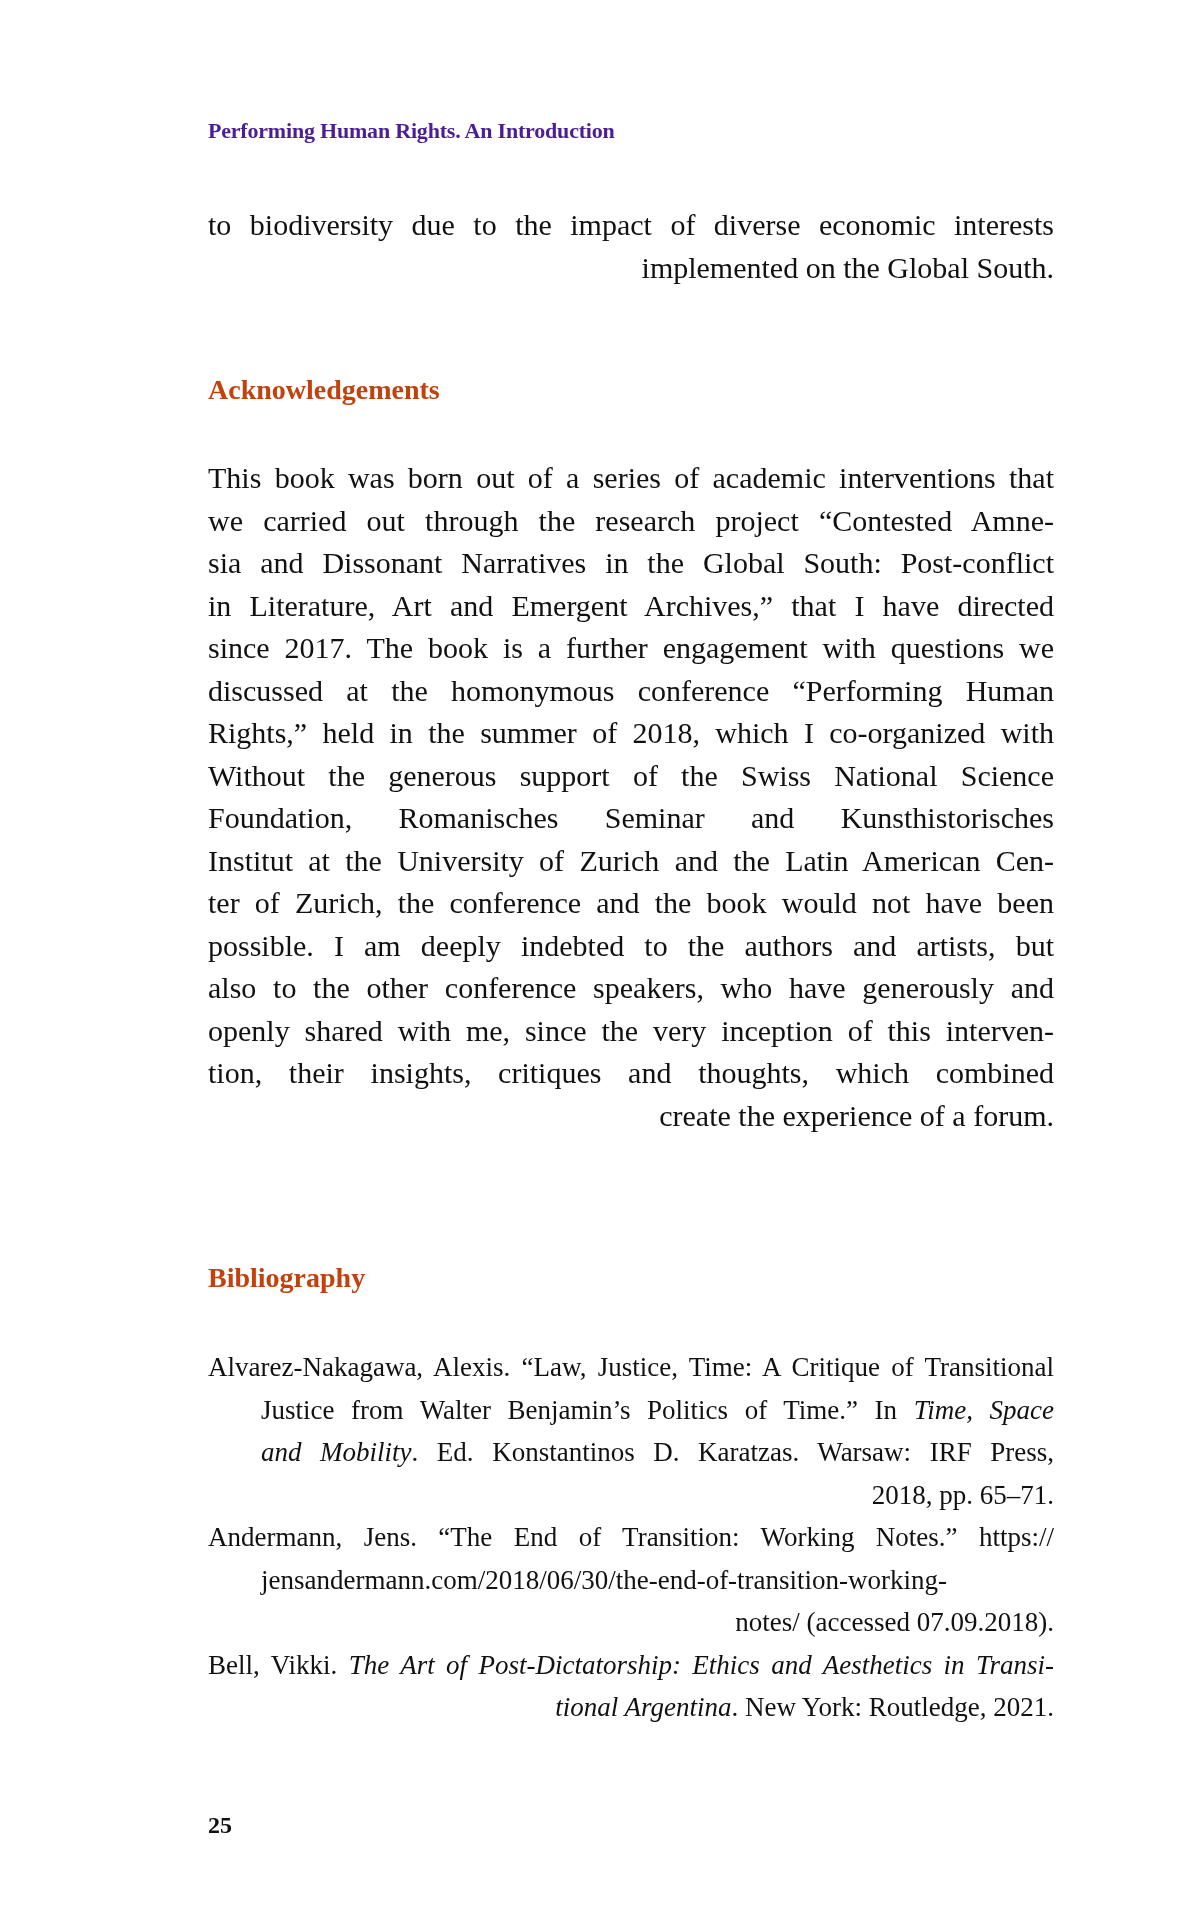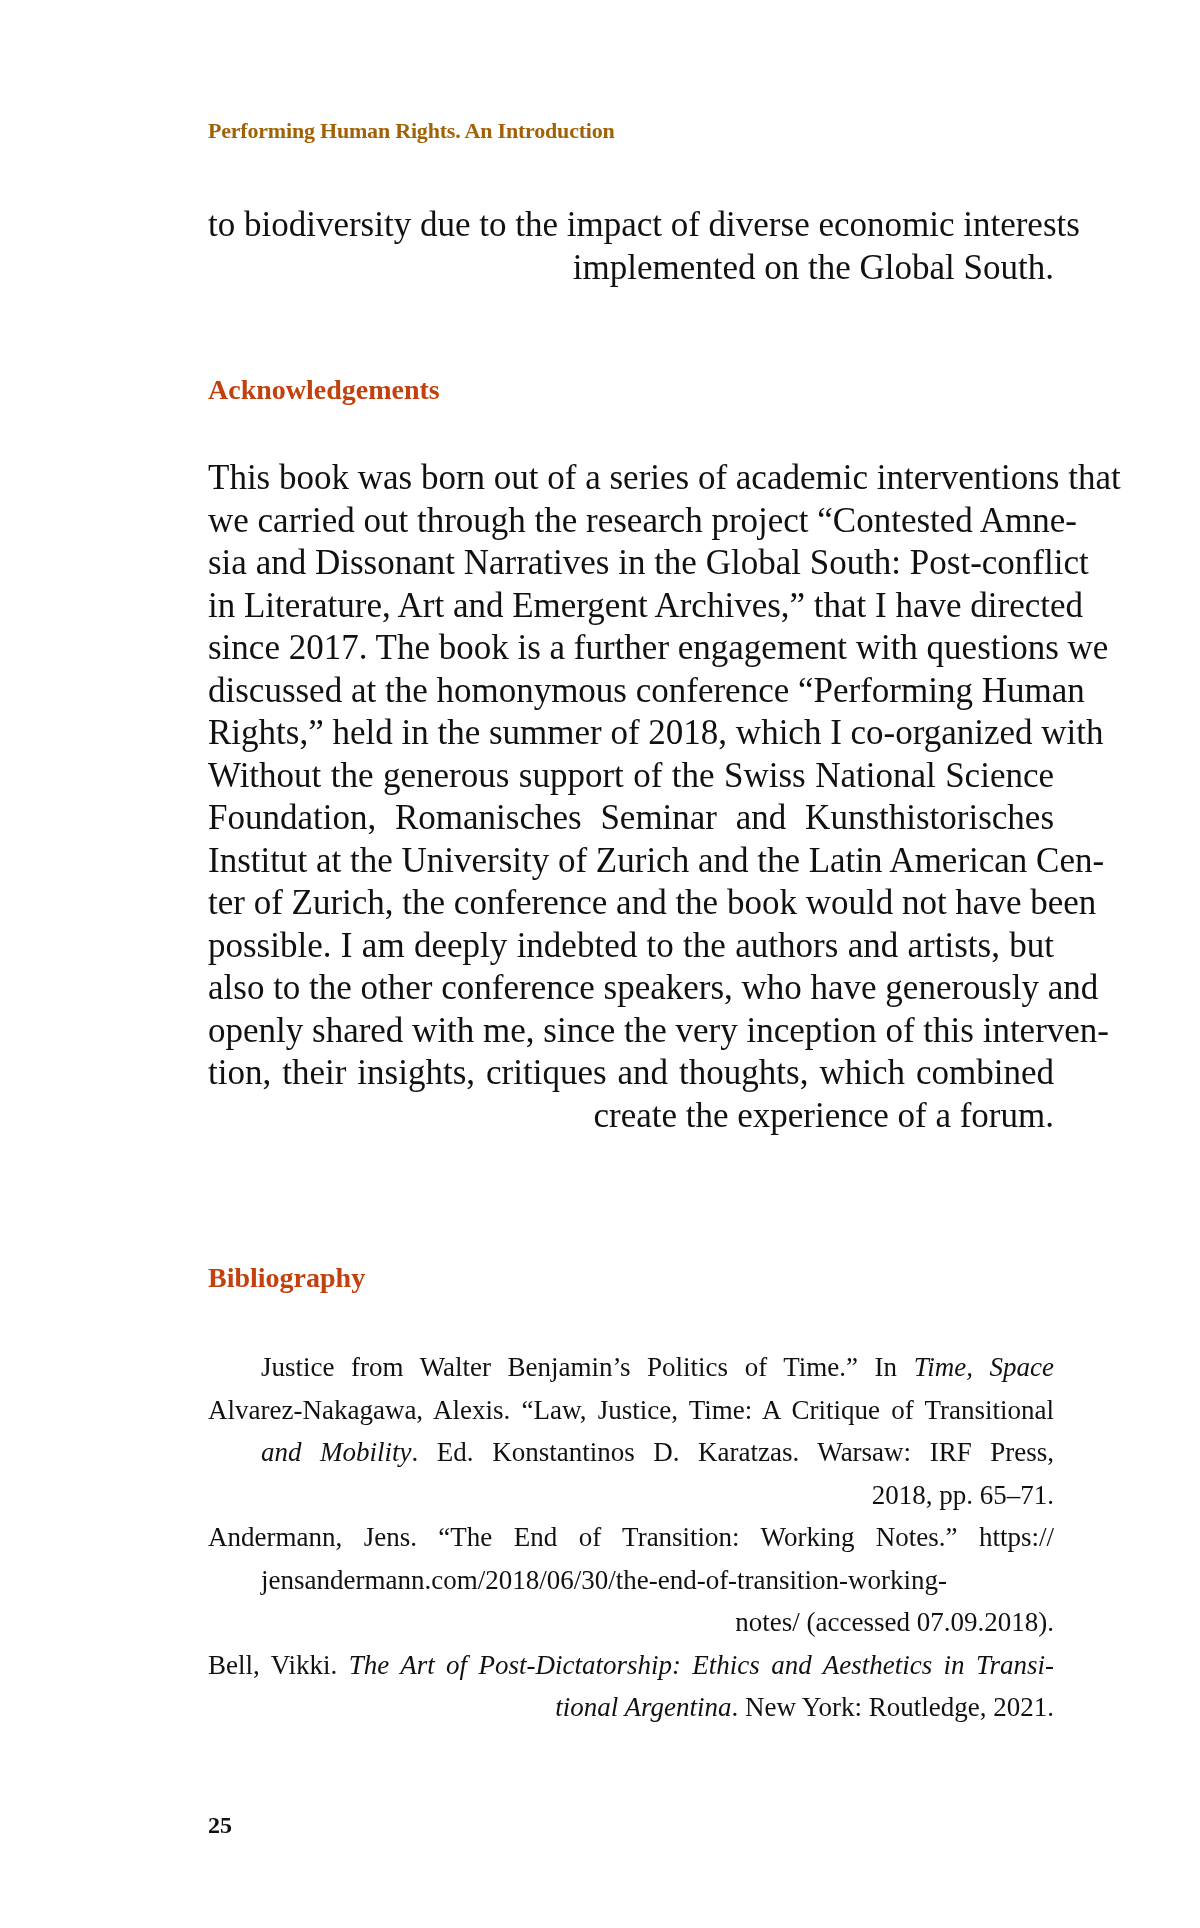--- a/index.html
+++ b/index.html
@@ -22,29 +22,29 @@
       height: 1928px;
     }
     .running-header {
       position: absolute;
       left: 208px;
       top: 118px;
       font-family: "Liberation Serif", serif;
       font-weight: bold;
       font-size: 22px;
       letter-spacing: -0.2px;
-      color: #a16207;
+      color: #4c1d95;
       text-align: center;
     }
     .text-block {
       position: absolute;
       left: 208px;
       width: 846px;
       font-family: "Liberation Serif", serif;
-      font-size: 35px;
+      font-size: 30px;
       line-height: 42.5px;
       text-align: justify;
       color: #111;
     }
     .continuation {
       top: 204px;
     }
     .section-heading {
       position: absolute;
       left: 208px;
@@ -127,22 +127,22 @@
       <span class="justify-line">also to the other conference speakers, who have generously and</span>
       <span class="justify-line">openly shared with me, since the very inception of this interven-</span>
       <span class="justify-line">tion, their insights, critiques and thoughts, which combined</span>
       <span class="last-line">create the experience of a forum.</span>
     </div>
 
   <div class="section-heading bib-heading">Bibliography</div>
 
   <ul class="bib-list" id="bib-list">
       <li class="bib-entry" style="padding-left: 0px; text-indent: 0px;">
+        <span class="justify-line" style="text-indent: 0px;"><span>Alvarez-Nakagawa, Alexis. “Law, Justice, Time: A Critique of Transitional</span></span>
         <span class="justify-line" style="text-indent: 0px; padding-left: 0px; margin-left: 53px;"><span>Justice from Walter Benjamin’s Politics of Time.” In </span><i>Time, Space</i></span>
-        <span class="justify-line" style="text-indent: 0px;"><span>Alvarez-Nakagawa, Alexis. “Law, Justice, Time: A Critique of Transitional</span></span>
         <span class="justify-line" style="text-indent: 0px; padding-left: 0px; margin-left: 53px;"><i>and Mobility</i><span>. Ed. Konstantinos D. Karatzas. Warsaw: IRF Press,</span></span>
         <span class="last-line" style="text-indent: 0px; padding-left: 0px; margin-left: 53px;"><span>2018, pp. 65–71.</span></span>
       </li>
       <li class="bib-entry" style="padding-left: 0px; text-indent: 0px;">
         <span class="justify-line" style="text-indent: 0px;"><span>Andermann, Jens. “The End of Transition: Working Notes.” https://</span></span>
         <span class="justify-line" style="text-indent: 0px; padding-left: 0px; margin-left: 53px;"><span>jensandermann.com/2018/06/30/the-end-of-transition-working-</span></span>
         <span class="last-line" style="text-indent: 0px; padding-left: 0px; margin-left: 53px;"><span>notes/ (accessed 07.09.2018).</span></span>
       </li>
       <li class="bib-entry" style="padding-left: 0px; text-indent: 0px;">
         <span class="justify-line" style="text-indent: 0px;"><span>Bell, Vikki. </span><i>The Art of Post-Dictatorship: Ethics and Aesthetics in Transi-</i></span>

